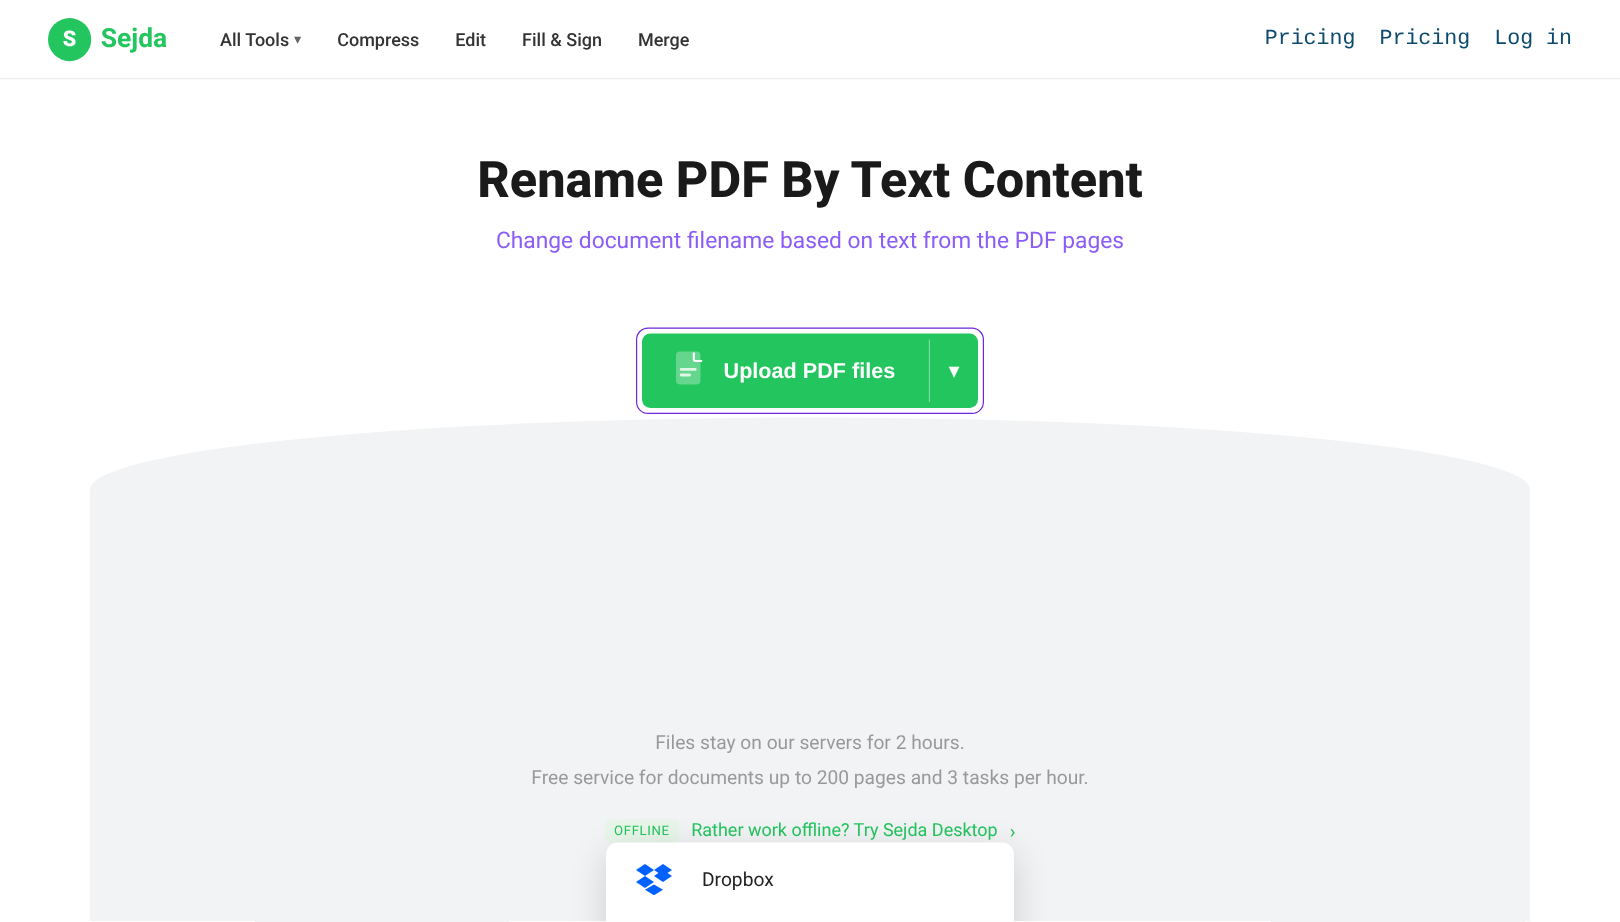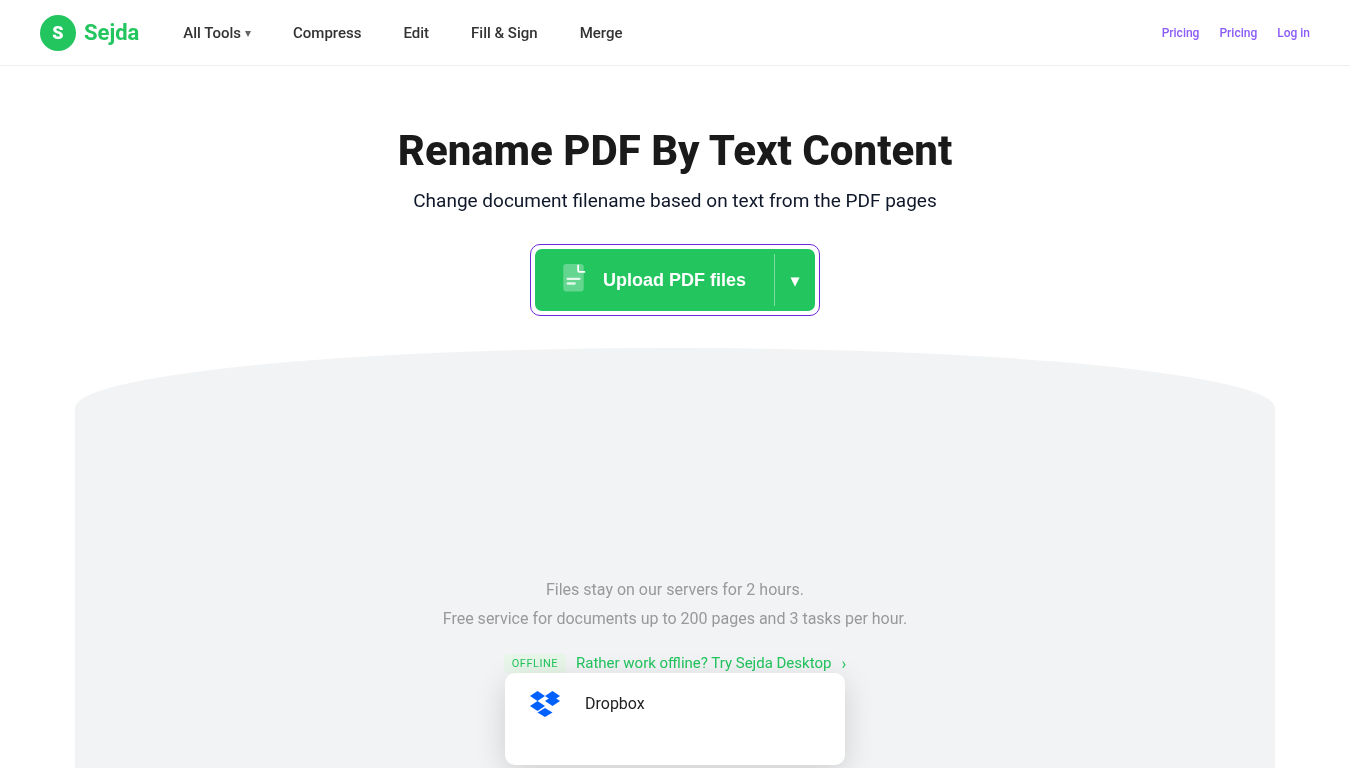--- a/index.html
+++ b/index.html
@@ -45,21 +45,21 @@
       font-size: 18px;
     }
     .logo-text {
       font-size: 22px;
       font-weight: 700;
       color: #22c55e;
     }
     nav {
       display: flex;
       align-items: flex-start;
-      gap: 18px;
+      gap: 6px;
     }
     .nav-item {
       padding: 8px 12px;
       font-size: 15px;
       color: #333;
       cursor: pointer;
       border-radius: 6px;
       display: flex;
       align-items: center;
       gap: 4px;
@@ -68,24 +68,25 @@
     .nav-item .chevron {
       font-size: 12px;
       color: #666;
     }
     .header-right {
       display: flex;
       align-items: center;
       gap: 20px;
     }
     .header-right a {
-      font-size: 12px;
-      color: #8b5cf6;
+      font-size: 18px;
+      color: #0c4a6e;
       text-decoration: none;
       font-weight: 500;
+      font-family: Liberation Mono, monospace;
     }
 
     
     main {
       display: flex;
       flex-direction: column;
       align-items: center;
       padding-top: 60px;
       position: relative;
       min-height: 702px;
@@ -116,22 +117,22 @@
 
     .page-title {
       font-size: 42px;
       font-weight: 800;
       color: #1a1a1a;
       margin-bottom: 14px;
       text-align: center;
     }
     .page-subtitle {
       font-size: 19px;
-      color: #0f172a;
-      margin-bottom: 32px;
+      color: #8b5cf6;
+      margin-bottom: 61px;
       text-align: center;
     }
 
     
     .upload-wrapper {
       position: relative;
       display: flex;
       flex-direction: column;
       align-items: center;
     }

